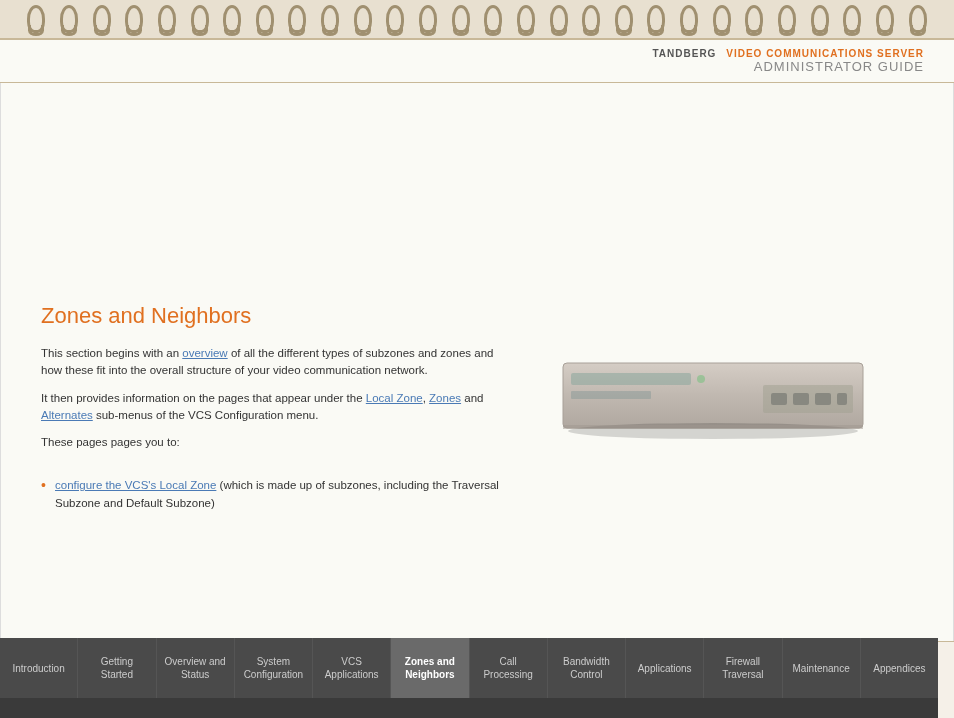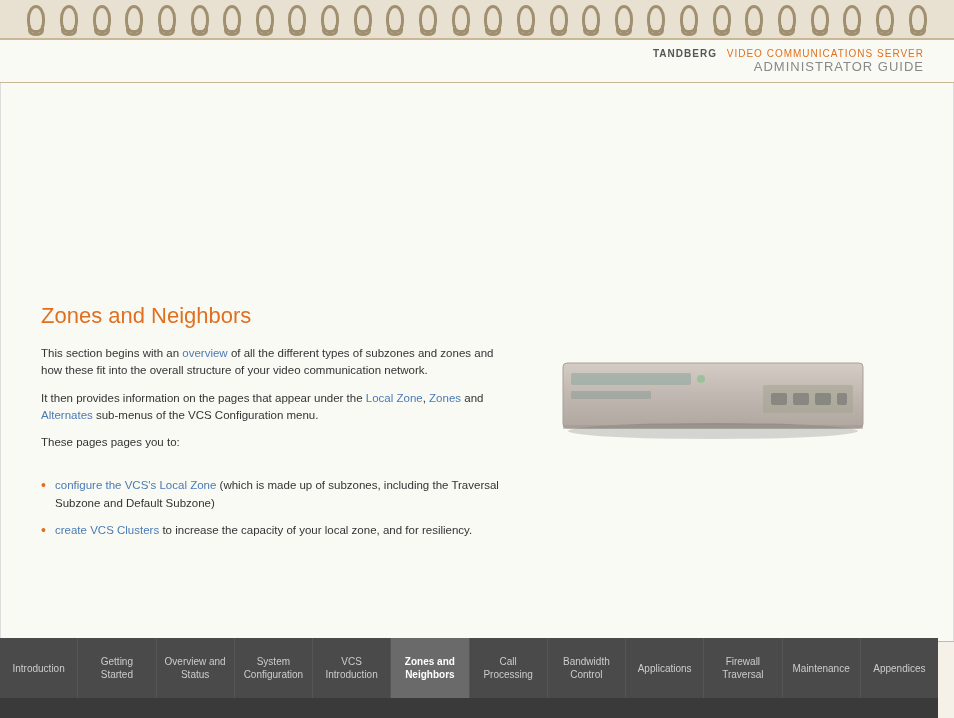--- a/index.html
+++ b/index.html
@@ -70,21 +70,21 @@
       letter-spacing: 0.5px;
     }
     .header-title .brand {
       color: #555;
       font-weight: bold;
       letter-spacing: 1px;
       text-transform: uppercase;
     }
     .header-title .vcs {
       color: #e07020;
-      font-weight: normal;
+      font-weight: bold;
       letter-spacing: 1px;
       text-transform: uppercase;
       text-align: right;
     }
     .header-subtitle {
       font-size: 13px;
       color: #888;
       letter-spacing: 1px;
       text-transform: uppercase;
     }
@@ -111,20 +111,21 @@
 
     .body-text {
       font-size: 11.5px;
       color: #333;
       line-height: 1.5;
       margin-bottom: 10px;
     }
 
     .body-text a, .link-text {
       color: #4a7ab5;
+      text-decoration: underline;
       cursor: pointer;
     }
 
     .bullet-list {
       list-style: none;
       margin-top: 26px;
       padding-left: 0;
     }
     .bullet-list li {
       position: relative;
@@ -305,24 +306,20 @@
         and <a class="link-text">Alternates</a>
         sub-menus of the VCS Configuration menu.
       </p>
 
       <p class="body-text">These pages pages you to:</p>
 
       <ul class="bullet-list">
         <li>
           <a class="link-text">configure the VCS's Local Zone</a>
           <span> (which is made up of subzones, including the Traversal Subzone and Default Subzone)</span>
-        </li>
-        <li>
-          <a class="link-text">create VCS Clusters</a>
-          <span> to increase the capacity of your local zone, and for resiliency.</span>
         </li>
       </ul>
     </div>
 
     <div class="device-image">
       <svg width="340" height="120" viewBox="0 0 340 120">
 
         <defs>
           <linearGradient id="deviceGrad" x1="0%" y1="0%" x2="0%" y2="100%">
             <stop offset="0%" style="stop-color:#d5cdc5"></stop>
@@ -360,21 +357,21 @@
 
 <div class="bottom-bar">
   <div class="nav-tabs" id="nav-tabs-container">
   <div class="nav-tab">Introduction</div>
       <div class="nav-tab">Getting Started</div>
       <div class="nav-tab">Overview and
 Status</div>
       <div class="nav-tab">System
 Configuration</div>
       <div class="nav-tab">VCS
-Introduction</div>
+Applications</div>
       <div class="nav-tab active">Zones and
 Neighbors</div>
       <div class="nav-tab">Call
 Processing</div>
       <div class="nav-tab">Bandwidth
 Control</div>
       <div class="nav-tab">Applications</div>
       <div class="nav-tab">Firewall
 Traversal</div>
       <div class="nav-tab">Maintenance</div>

